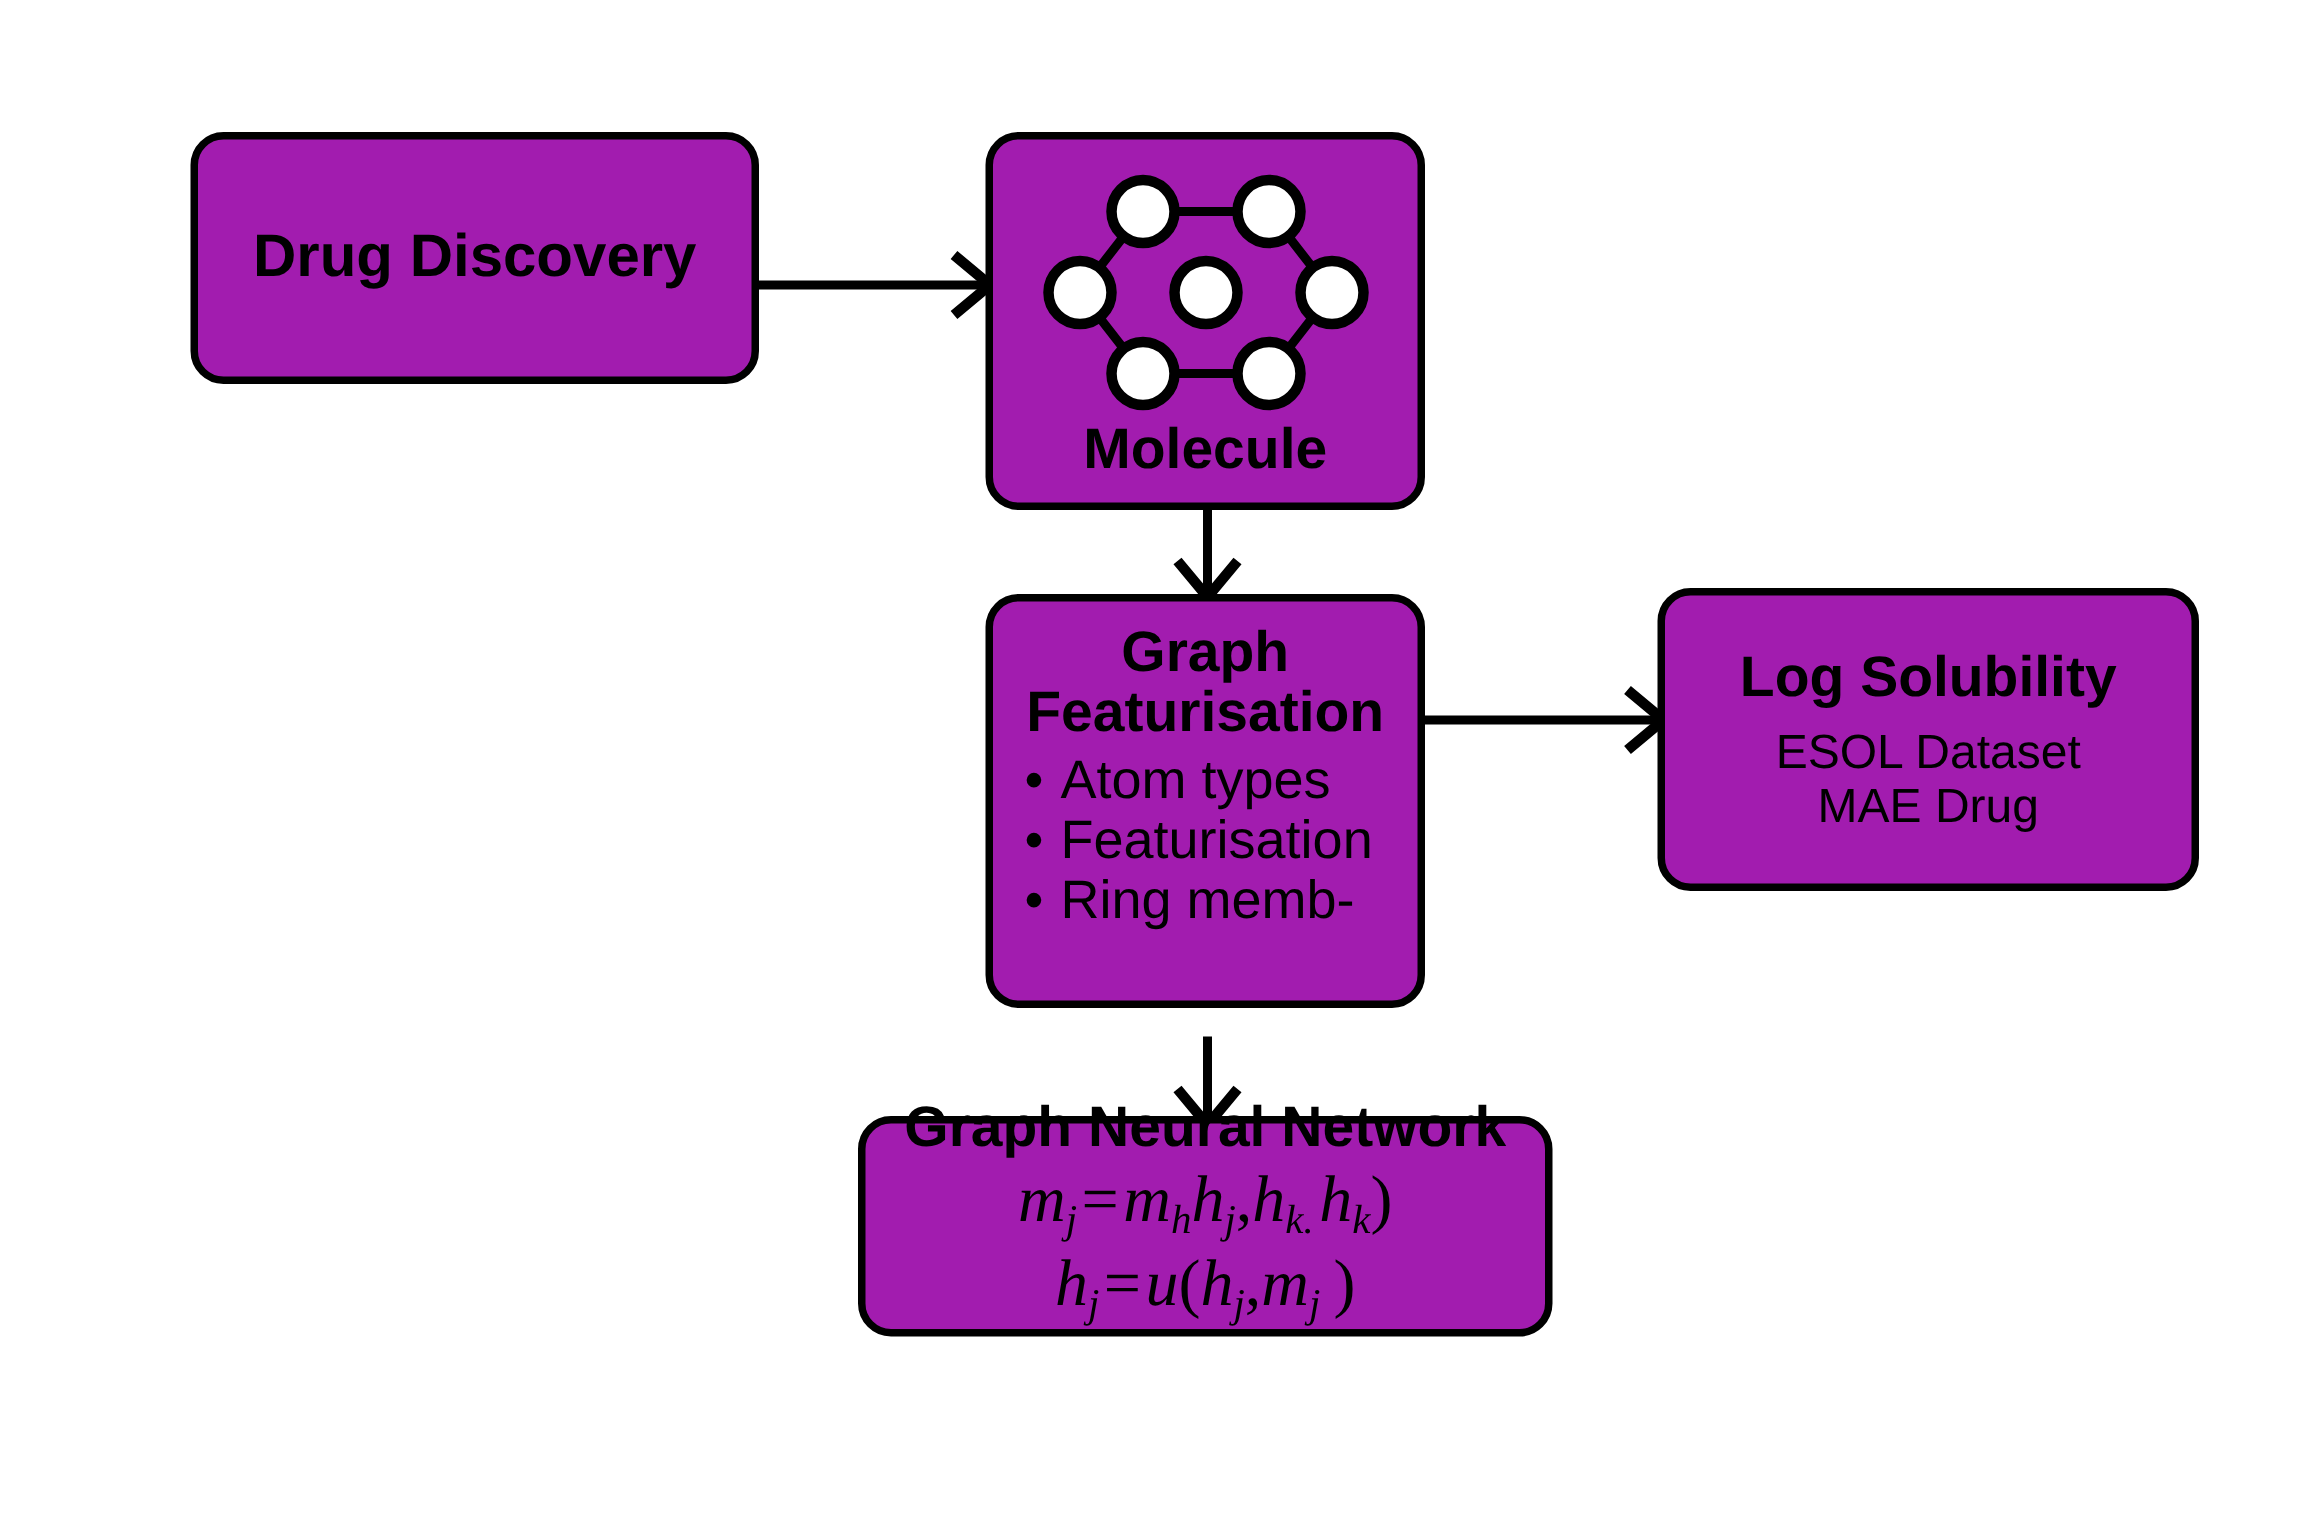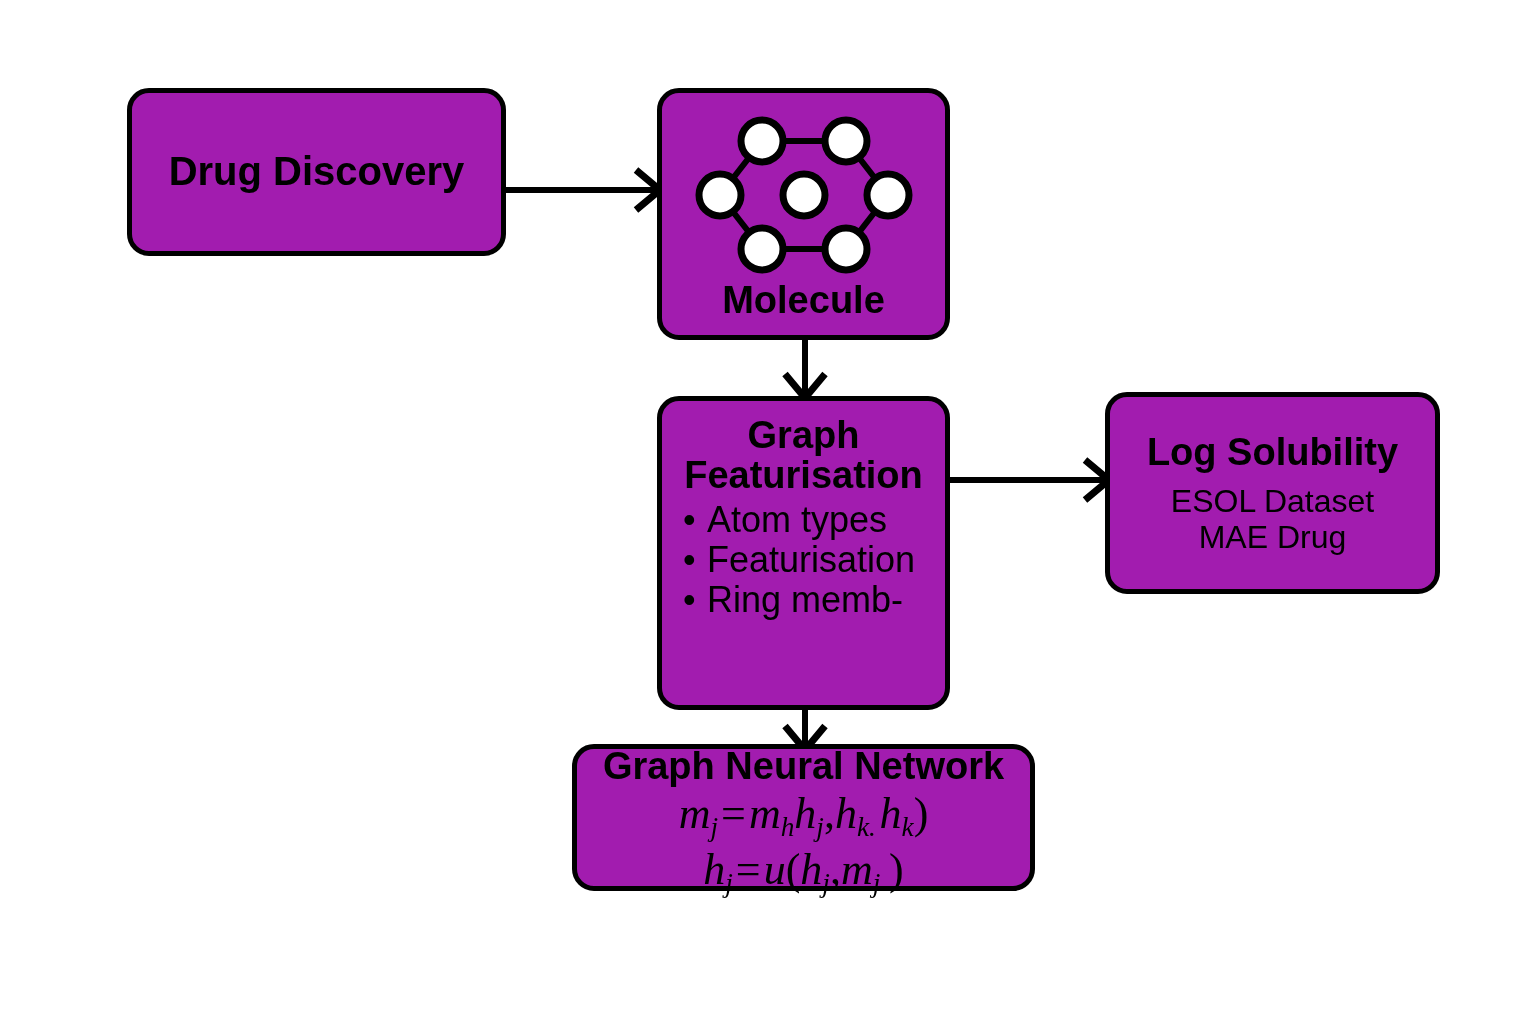--- a/index.html
+++ b/index.html
@@ -43,21 +43,21 @@
   #node-molecule {
     left: 657px; top: 88px; width: 293px; height: 252px;
     justify-content: flex-start;
     padding-top: 22px;
   }
   #node-molecule .mol-label { font-size: 38px; font-weight: bold; margin-top: 4px; }
   .mol-svg { display:block; }
 
   
   #node-graph-feat {
-    left: 657px; top: 396px; width: 293px; height: 314px;
+    left: 657px; top: 396px; width: 293px; height: 276px;
     justify-content: flex-start;
     padding: 14px 8px 8px 8px;
   }
   #node-graph-feat .gf-title { font-size: 38px; font-weight: bold; line-height: 1.06; }
   #node-graph-feat ul {
     list-style: none;
     margin: 4px 0 0 0;
     padding: 0 0 0 6px;
     text-align: left;
     width: 100%;
@@ -70,31 +70,31 @@
     padding-left: 34px;
     margin: 0;
   }
   #node-graph-feat li .bullet {
     position: absolute;
     left: 10px; top: 0;
   }
 
   
   #node-log-solubility {
-    left: 1105px; top: 392px; width: 335px; height: 202px;
+    left: 1105px; top: 392px; width: 361px; height: 202px;
     justify-content: center;
     padding: 6px;
   }
   #node-log-solubility .ls-title { font-size: 38px; font-weight: bold; margin-bottom: 10px; }
   #node-log-solubility .ls-line { font-size: 32px; font-weight: normal; line-height: 1.12; }
 
   
   #node-gnn {
     left: 572px; top: 744px; width: 463px; height: 147px;
-    justify-content: center;
+    justify-content: flex-end;
     padding-top: 10px;
   }
   #node-gnn .gnn-title { font-size: 38px; font-weight: bold; }
   .formula {
     font-family: "Liberation Serif", serif;
     font-style: italic;
     font-size: 44px;
     line-height: 1.16;
     white-space: nowrap;
   }

